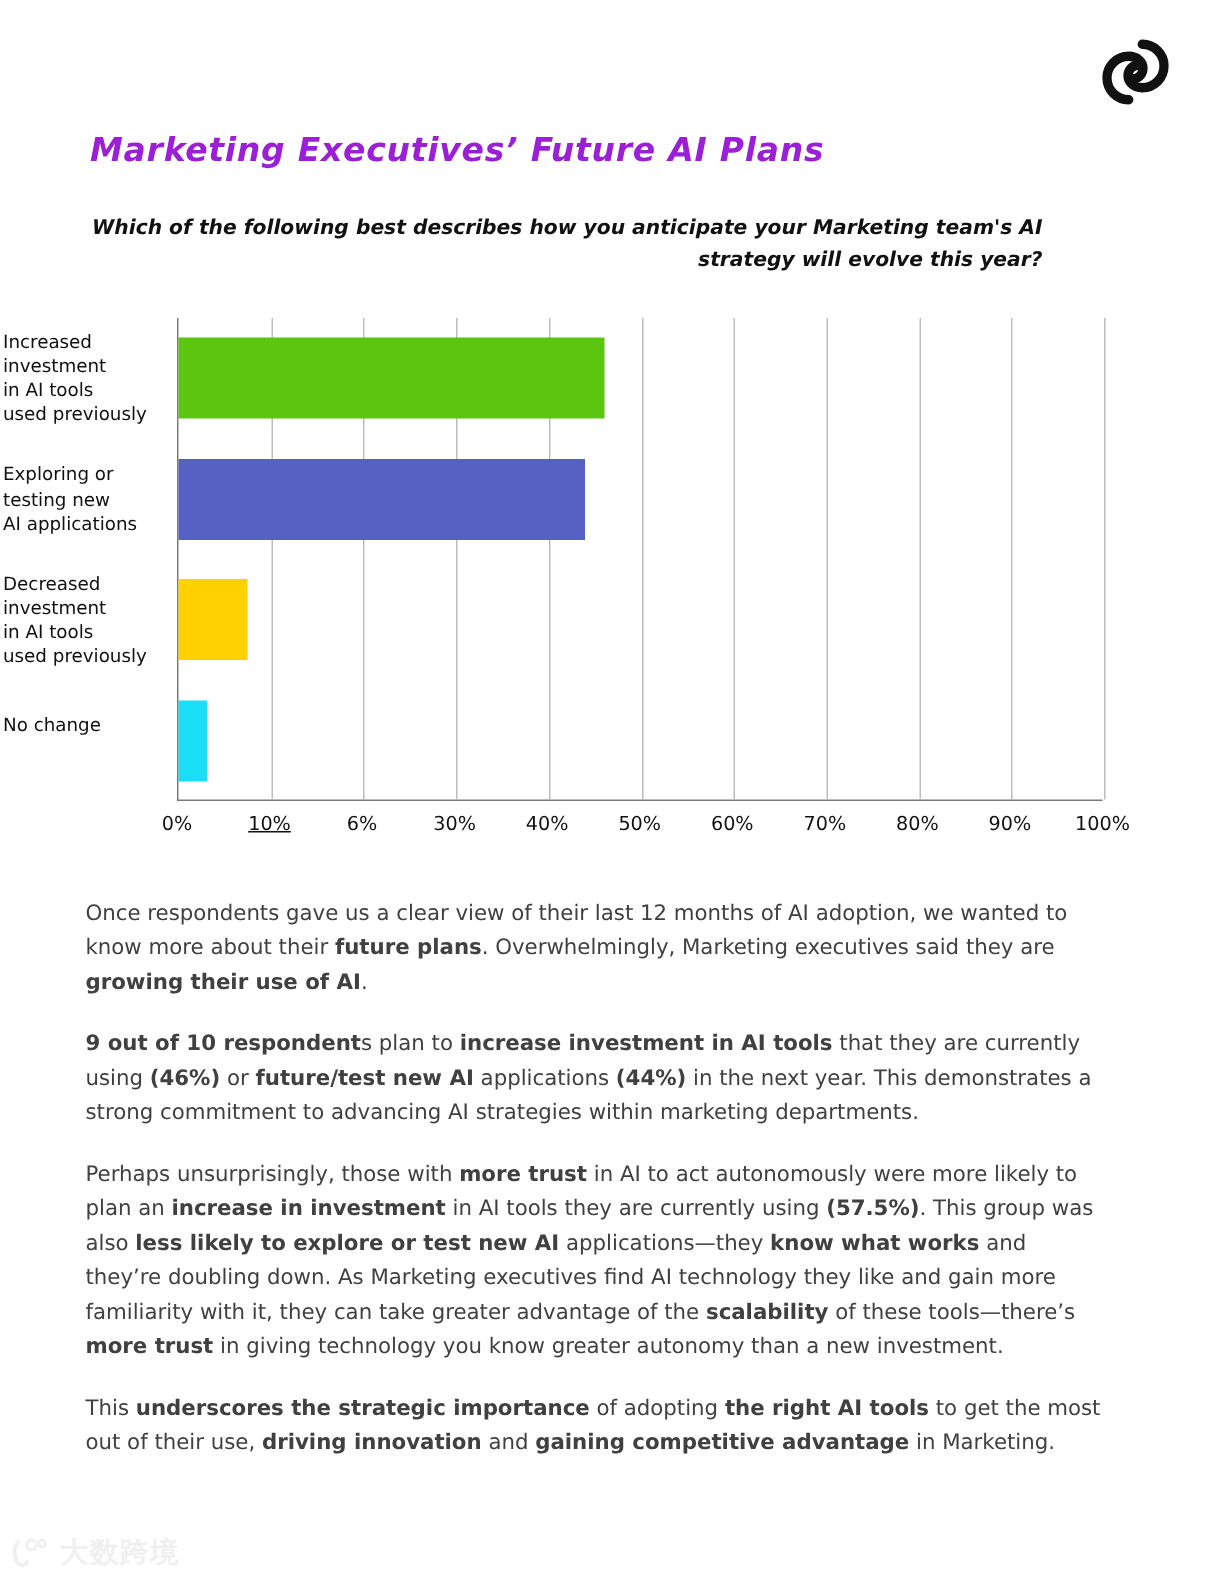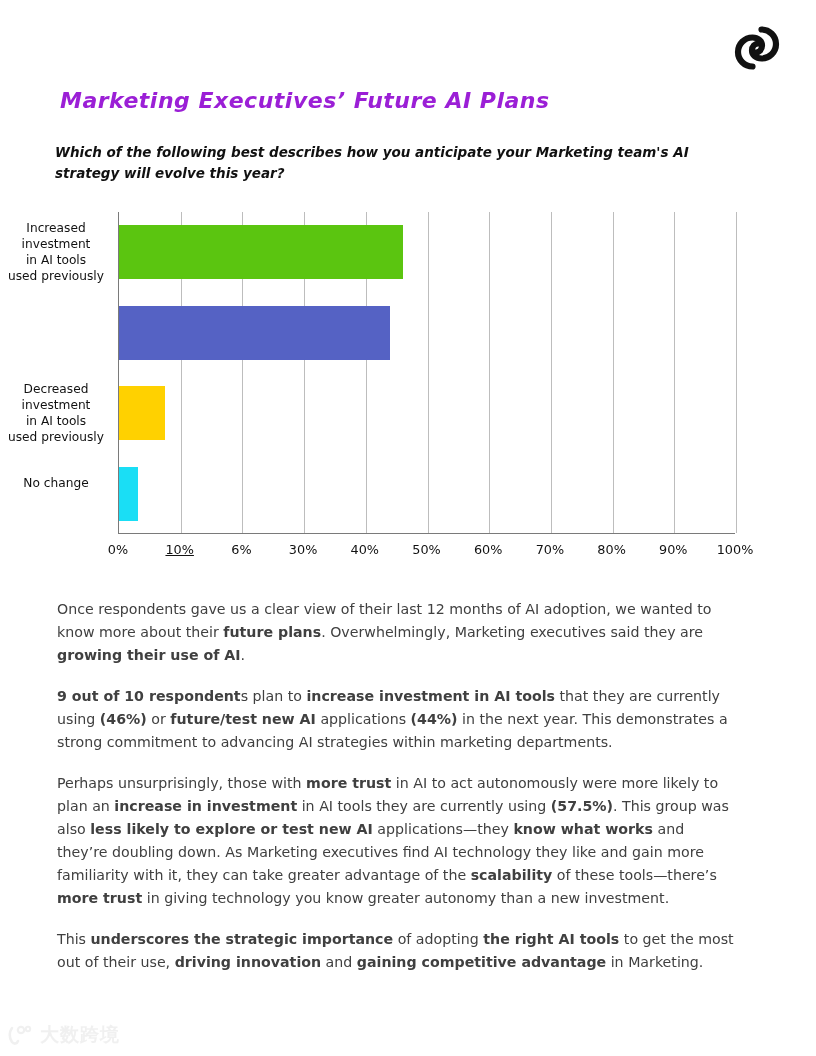--- a/index.html
+++ b/index.html
@@ -43,20 +43,21 @@
   .subtitle {
     position: absolute;
     top: 142px;
     left: 55px;
     width: 640px;
     font-size: 13.5px;
     font-style: italic;
     font-weight: bold;
     line-height: 1.55;
     color: #111111;
+    text-align: right;
   }
 
   
   .chart {
     position: absolute;
     top: 212px;
     left: 0px;
     width: 780px;
     height: 360px;
   }
@@ -78,21 +79,21 @@
     background: #bdbdbd;
   }
   .bar {
     position: absolute;
     left: 0;
   }
   .cat-label {
     position: absolute;
     right: 0;
     width: 108px;
-    text-align: center;
+    text-align: left;
     font-size: 12.2px;
     line-height: 1.33;
     color: #111111;
   }
   .cat-labels {
     position: absolute;
     left: 0;
     top: 0;
     width: 110px;
     height: 322px;
@@ -149,20 +150,21 @@
   </svg>
 </div>
 
 <div class="title">Marketing Executives’ Future AI Plans</div>
 
 <div class="subtitle">Which of the following best describes how you anticipate your Marketing team's AI strategy will evolve this year?</div>
 
 <div class="chart">
   <div class="cat-labels">
       <div class="cat-label" style="top: 7.798px;">Increased<br>investment<br>in AI tools<br>used previously</div>
+      <div class="cat-label" style="top: 96.411px;">Exploring or<br>testing new<br>AI applications</div>
       <div class="cat-label" style="top: 168.798px;">Decreased<br>investment<br>in AI tools<br>used previously</div>
       <div class="cat-label" style="top: 263px;">No change</div>
     </div>
   <div class="plot-wrap">
       <div class="gridline" style="left: 61.7px;"></div>
       <div class="gridline" style="left: 123.4px;"></div>
       <div class="gridline" style="left: 185.1px;"></div>
       <div class="gridline" style="left: 246.8px;"></div>
       <div class="gridline" style="left: 308.5px;"></div>
       <div class="gridline" style="left: 370.2px;"></div>

